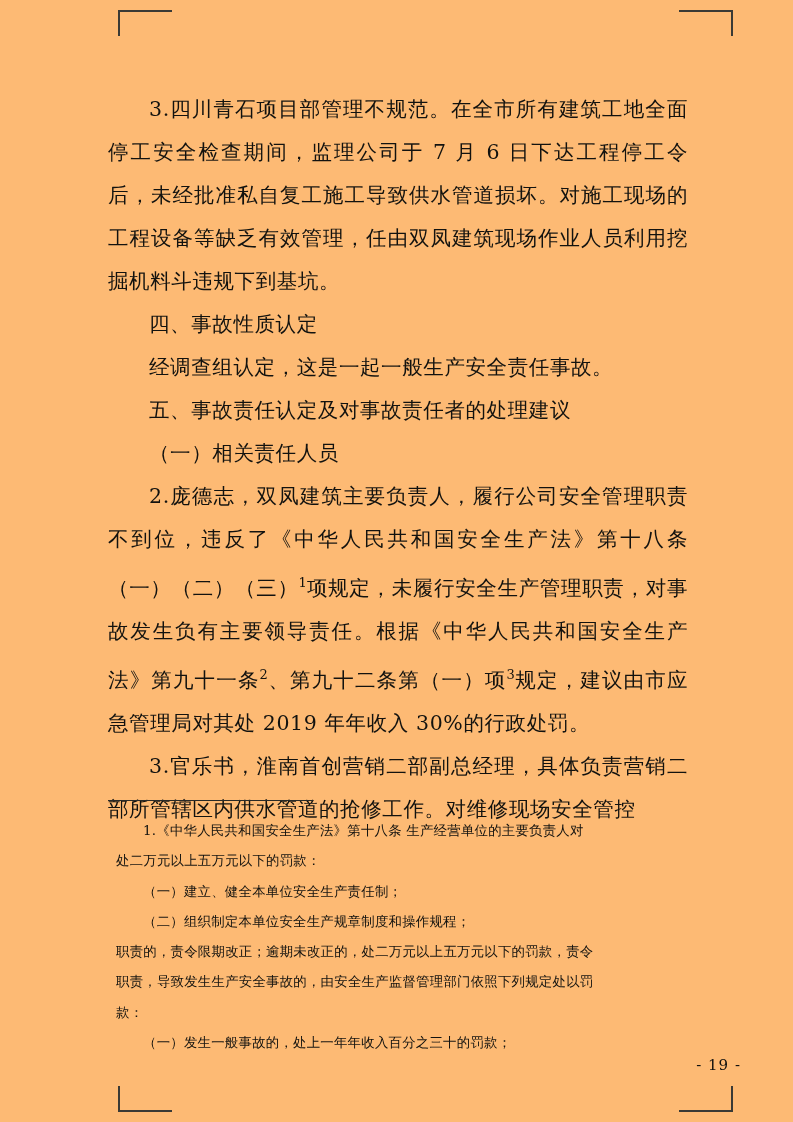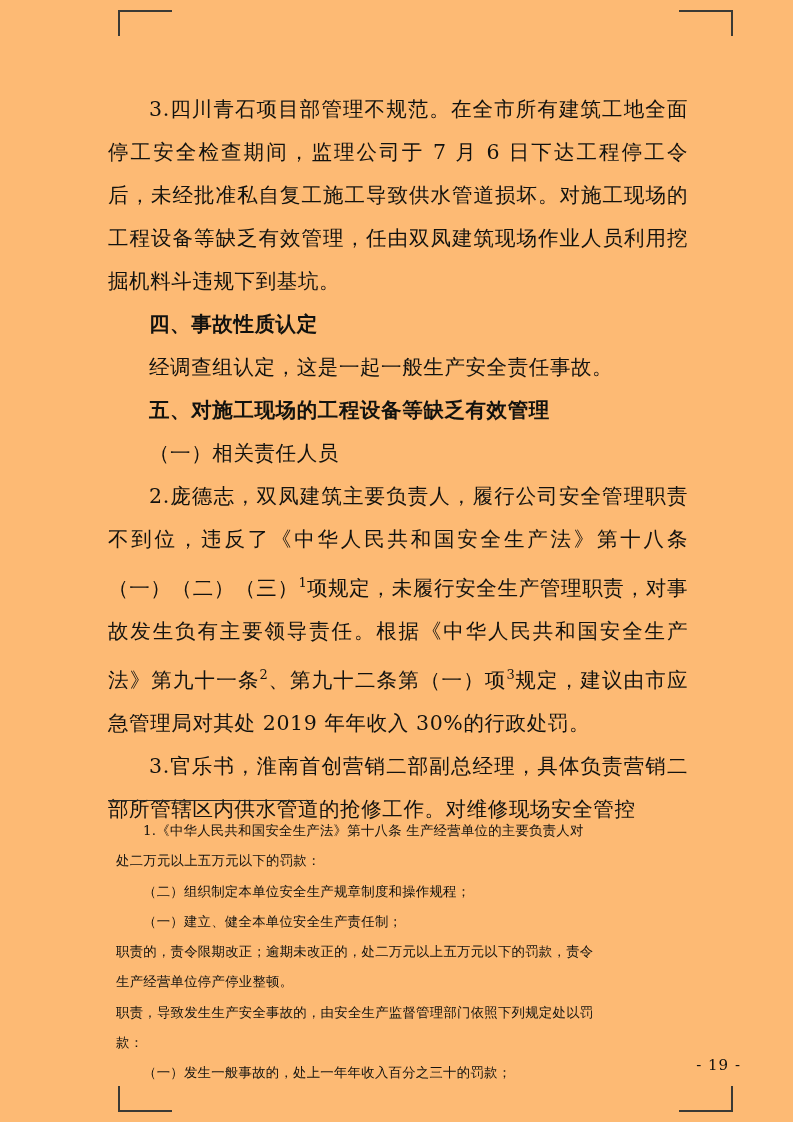--- a/index.html
+++ b/index.html
@@ -30,21 +30,21 @@
     text-justify: inter-ideograph;
     margin: 0;
     text-indent: 41px;
   }
   .heading {
     font-size: 20.5px;
     line-height: 43px;
     letter-spacing: 0.6px;
     margin: 0;
     text-indent: 41px;
-    font-weight: bold;
+    font-weight: normal;
   }
   .sub {
     font-size: 13px;
     vertical-align: super;
     letter-spacing: 0;
   }
   .footnote-rule {
     position: absolute;
     left: 108px;
     top: 800px;
@@ -107,42 +107,41 @@
   <div class="tick tick-br-v"></div>
 
   <div class="content">
 
     <p class="para">3.四川青石项目部管理不规范。在全市所有建筑工地全面停工安全检查期间，监理公司于 7 月 6 日下达工程停工令后，未经批准私自复工施工导致供水管道损坏。对施工现场的工程设备等缺乏有效管理，任由双凤建筑现场作业人员利用挖掘机料斗违规下到基坑。</p>
 
     <p class="heading">四、事故性质认定</p>
 
     <p class="para">经调查组认定，这是一起一般生产安全责任事故。</p>
 
-    <p class="heading">五、对施工现场的工程设备等缺乏有效管理</p>
+    <p class="heading">五、事故责任认定及对事故责任者的处理建议</p>
 
     <p class="para">（一）相关责任人员</p>
 
 
     <p class="para">
       <span>2.庞德志，双凤建筑主要负责人，履行公司安全管理职责不到位，违反了《中华人民共和国安全生产法》第十八条（一）（二）（三）</span><span class="sub">1</span><span>项规定，未履行安全生产管理职责，对事故发生负有主要领导责任。根据《中华人民共和国安全生产法》第九十一条</span><span class="sub">2</span><span>、第九十二条第（一）项</span><span class="sub">3</span><span>规定，建议由市应急管理局对其处 2019 年年收入 30%的行政处罚。</span>
     </p>
 
     <p class="para">3.官乐书，淮南首创营销二部副总经理，具体负责营销二部所管辖区内供水管道的抢修工作。对维修现场安全管控</p>
 
   </div>
 
   <div class="footnote-rule"></div>
 
   <div class="footnotes">
     <p class="fn">1.《中华人民共和国安全生产法》第十八条  生产经营单位的主要负责人对</p>
     <p class="fn cont">处二万元以上五万元以下的罚款：</p>
+    <p class="fn">（一）建立、健全本单位安全生产责任制；</p>
     <p class="fn">（二）组织制定本单位安全生产规章制度和操作规程；</p>
-    <p class="fn">（一）建立、健全本单位安全生产责任制；</p>
     <p class="fn cont">职责的，责令限期改正；逾期未改正的，处二万元以上五万元以下的罚款，责令</p>
-    <p class="fn cont">生产经营单位停产停业整顿。</p>
     <p class="fn cont">职责，导致发生生产安全事故的，由安全生产监督管理部门依照下列规定处以罚</p>
     <p class="fn cont">款：</p>
     <p class="fn">（一）发生一般事故的，处上一年年收入百分之三十的罚款；</p>
   </div>
 
   <div class="pagenum">- 19 -</div>
 
 </div>
 
 </body></html>

